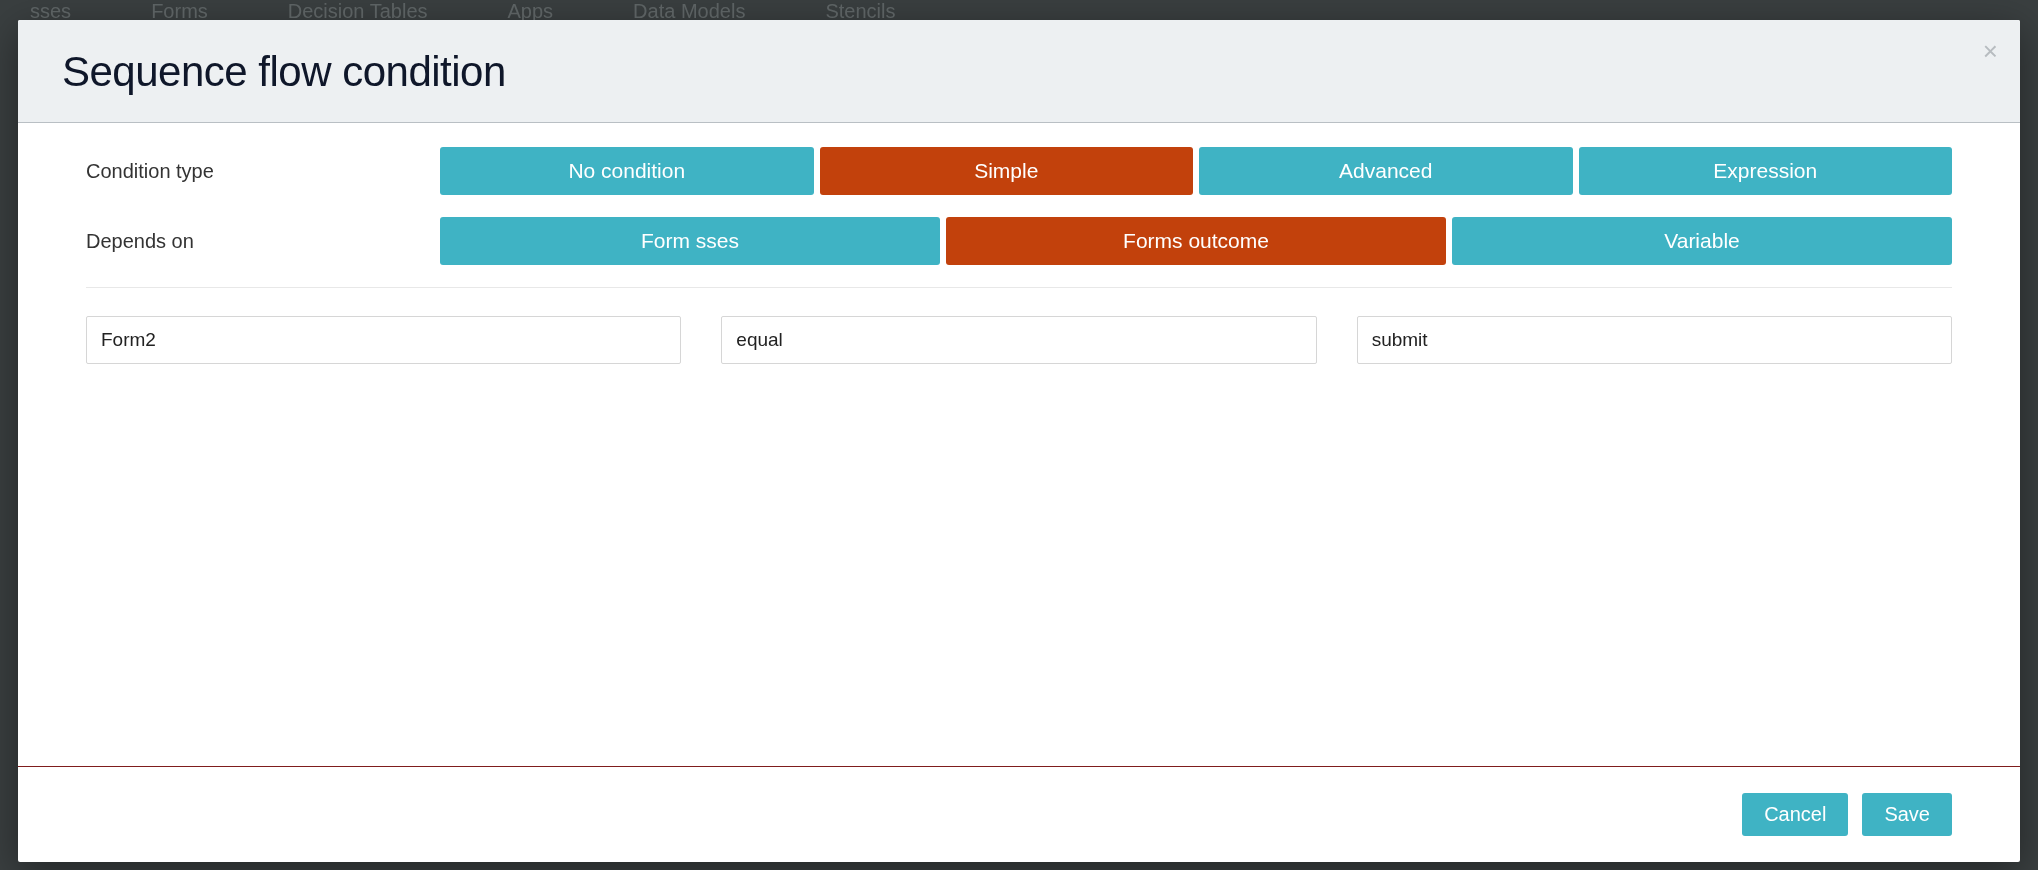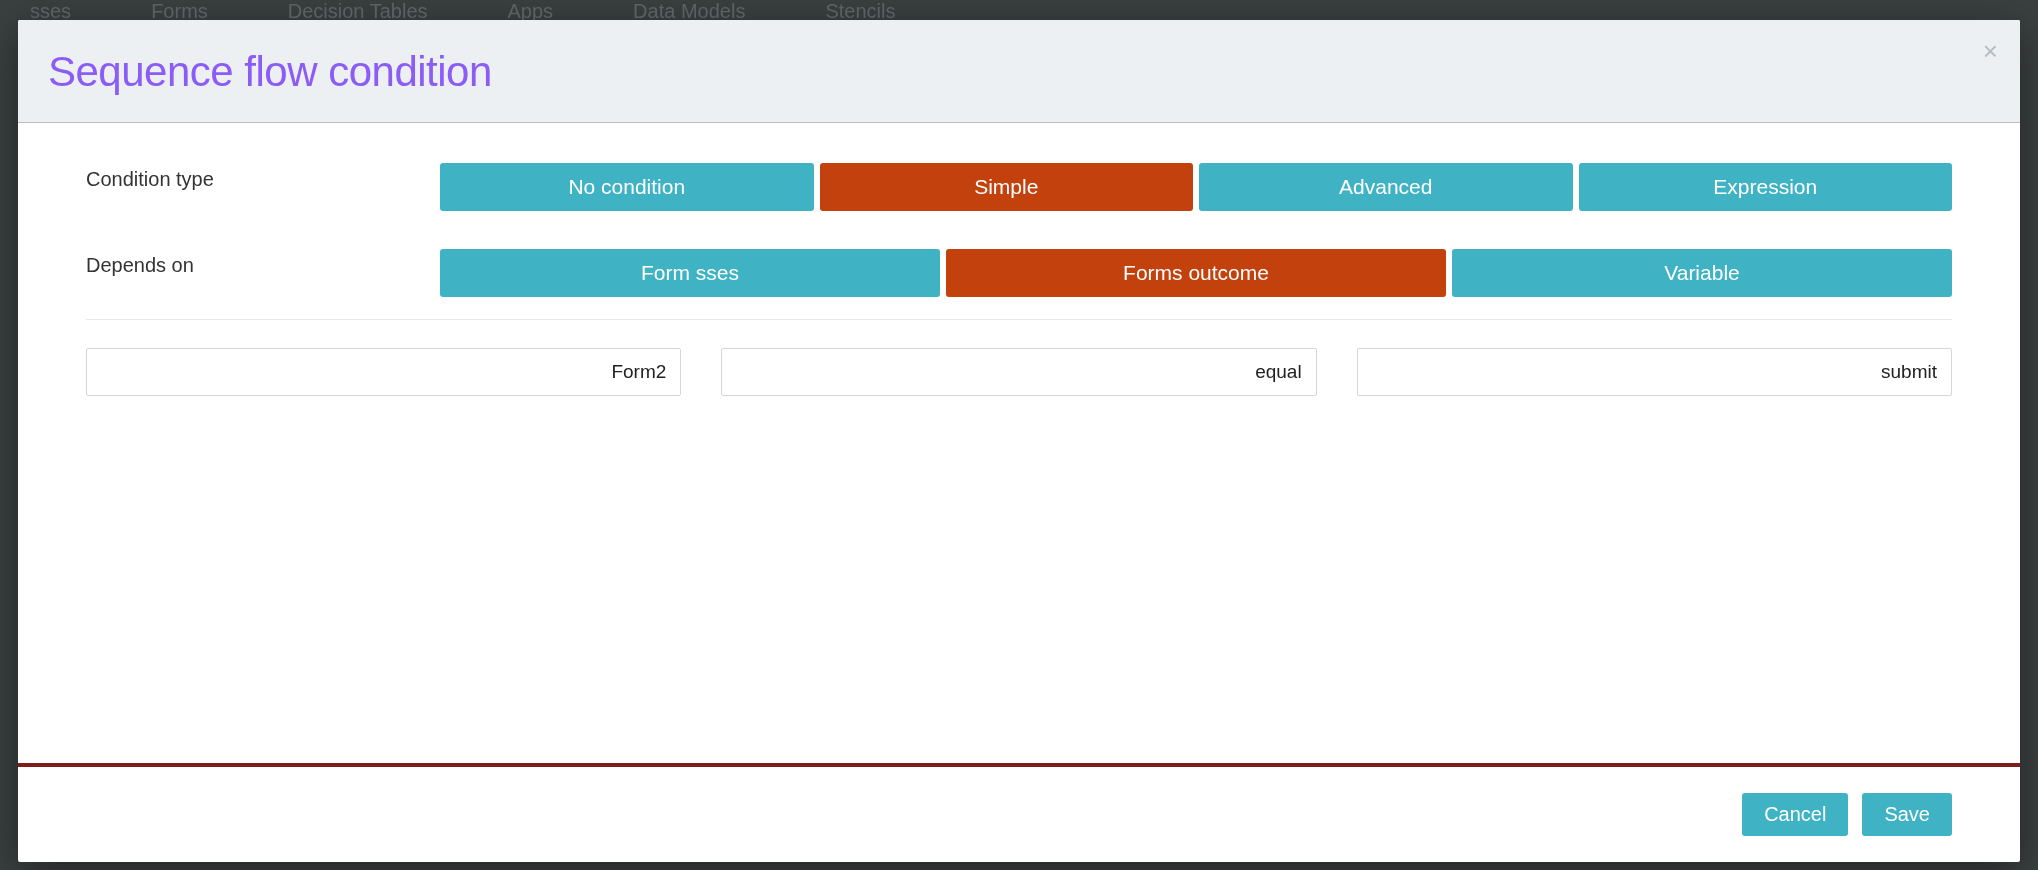--- a/index.html
+++ b/index.html
@@ -42,22 +42,23 @@
   }
   .modal-header {
     background: #edf0f2;
     border-bottom: 1px solid #b9bfc4;
     padding: 28px 30px 26px 30px;
     position: relative;
   }
   .modal-title {
     font-size: 42px;
     font-weight: 400;
-    color: #8b5cf6;
+    color: #0f172a;
     letter-spacing: -0.5px;
+    margin-left: 14px;
   }
   .close-x {
     position: absolute;
     top: 18px;
     right: 22px;
     font-size: 26px;
     color: #b7bcc0;
     cursor: pointer;
     line-height: 1;
   }
@@ -84,21 +85,20 @@
   .seg-btn {
     flex: 1;
     text-align: center;
     padding: 12px 8px;
     font-size: 21px;
     color: #fff;
     background: #3fb3c4;
     border-radius: 3px;
     cursor: pointer;
     user-select: none;
-    margin-top: 16px;
   }
   .seg-btn.active {
     background: #c2410c;
   }
   .divider {
     border: none;
     border-top: 1px solid #e8e8e8;
     margin: 18px 0 28px 0;
   }
   .inputs-row {
@@ -111,28 +111,27 @@
     height: 48px;
     border: 1px solid #d6d6d6;
     border-radius: 2px;
     padding: 0 14px;
     font-size: 19px;
     color: #222;
     background: #fff;
     display: flex;
     align-items: center;
     cursor: pointer;
-    justify-content: flex-end;
   }
   .footer {
     display: flex;
     justify-content: flex-end;
     gap: 14px;
     padding: 0 68px 26px 68px;
-    border-top: 4px solid #7f1d1d;
+    border-top: 1px solid #7f1d1d;
     margin-top: 6px;
     padding-top: 26px;
   }
   .btn {
     background: #3fb3c4;
     color: #fff;
     font-size: 20px;
     padding: 10px 22px;
     border-radius: 3px;
     cursor: pointer;

